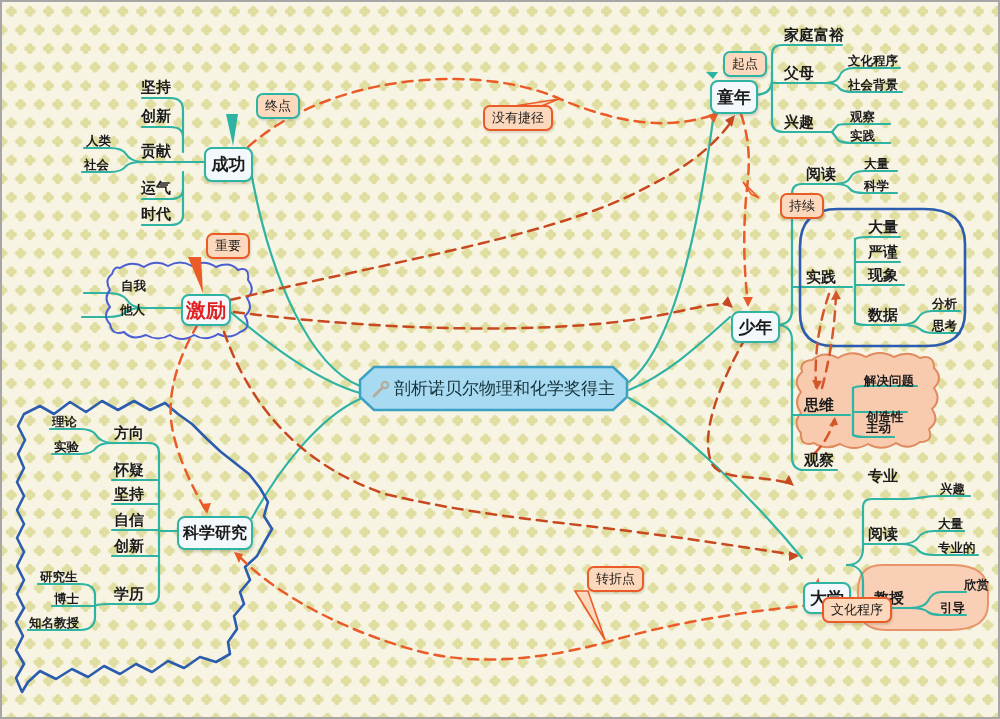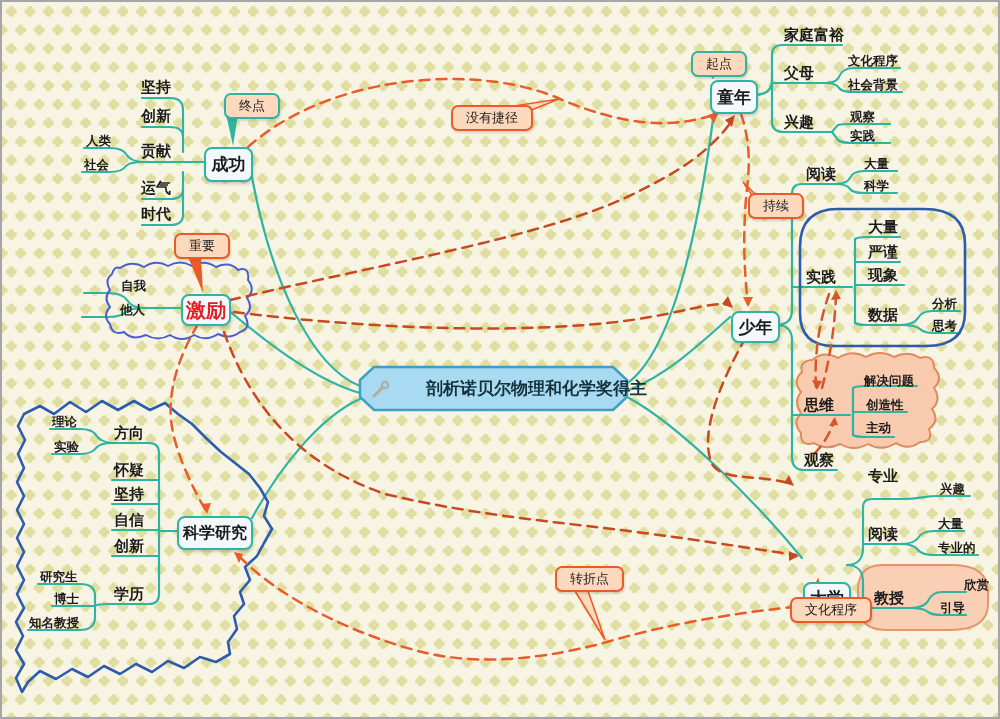--- a/index.html
+++ b/index.html
@@ -8,26 +8,26 @@
          font-family:"DejaVu Sans","Liberation Sans",sans-serif;color:#1b1b1b;}
   #wires{position:absolute;left:0;top:0;z-index:1;}
   .lbl{position:absolute;z-index:3;white-space:nowrap;line-height:1.25;}
   .t2{font-size:15px;font-weight:bold;}
   .t3{font-size:12.5px;font-weight:bold;}
   .node{position:absolute;z-index:4;display:flex;align-items:center;justify-content:center;
         background:#f2f8fb;border:2px solid #2fb3a3;border-radius:8px;
         font-size:16px;font-weight:bold;box-shadow:1px 2px 3px rgba(90,90,60,.25);}
   .node.red{color:#e02020;}
   .callout{position:absolute;z-index:5;display:flex;align-items:center;justify-content:center;
-        background:#fcd8bd;border-radius:7px;font-size:13px;padding:2px 13px;
-        box-shadow:1px 2px 2px rgba(90,90,60,.2);}
+        background:#fcd8bd;border-radius:7px;font-size:13px;padding:2px 7px;
+        box-shadow:1px 2px 2px rgba(90,90,60,.2);margin-left:32px;}
   .callout.teal{border:2px solid #2fb3a3;}
   .callout.orange{border:2px solid #ea5b28;}
   .center-label{position:absolute;z-index:4;display:flex;align-items:center;justify-content:center;
-        font-size:17px;font-weight:bold;color:#14323c;margin-left:32px;}
+        font-size:17px;font-weight:normal;color:#14323c;}
 </style>
 </head>
 <body>
 
 <div id="stage">
 
 <svg id="wires" width="1000" height="719" viewBox="0 0 1000 719">
   <defs>
     <g id="cl" fill="#e0dda0">
       <circle cx="0" cy="-2.9" r="2.6"></circle>
@@ -206,21 +206,21 @@
 <div class="lbl t3" style="left:862px;top:176px">科学</div>
 <div class="lbl t2" style="left:804px;top:266px">实践</div>
 <div class="lbl t2" style="left:866px;top:216px">大量</div>
 <div class="lbl t2" style="left:866px;top:241px">严谨</div>
 <div class="lbl t2" style="left:866px;top:264px">现象</div>
 <div class="lbl t2" style="left:866px;top:304px">数据</div>
 <div class="lbl t3" style="left:930px;top:294px">分析</div>
 <div class="lbl t3" style="left:930px;top:316px">思考</div>
 <div class="lbl t2" style="left:802px;top:394px">思维</div>
 <div class="lbl t3" style="left:862px;top:371px">解决问题</div>
-<div class="lbl t3" style="left:864px;top:395px">创造性</div>
+<div class="lbl t3" style="left:864px;top:407px">创造性</div>
 <div class="lbl t3" style="left:864px;top:418px">主动</div>
 <div class="lbl t2" style="left:802px;top:449px">观察</div>
 
 <div class="lbl t2" style="left:866px;top:465px">专业</div>
 <div class="lbl t3" style="left:938px;top:479px">兴趣</div>
 <div class="lbl t2" style="left:866px;top:523px">阅读</div>
 <div class="lbl t3" style="left:936px;top:514px">大量</div>
 <div class="lbl t3" style="left:936px;top:538px">专业的</div>
 <div class="lbl t2" style="left:872px;top:587px">教授</div>
 <div class="lbl t3" style="left:962px;top:575px">欣赏</div>

